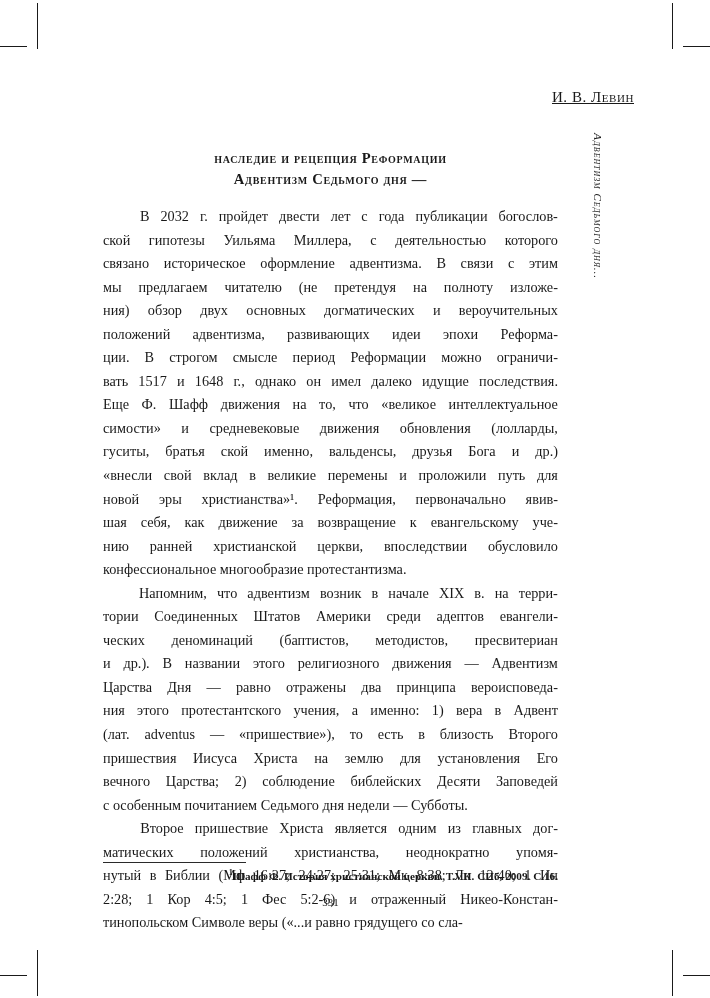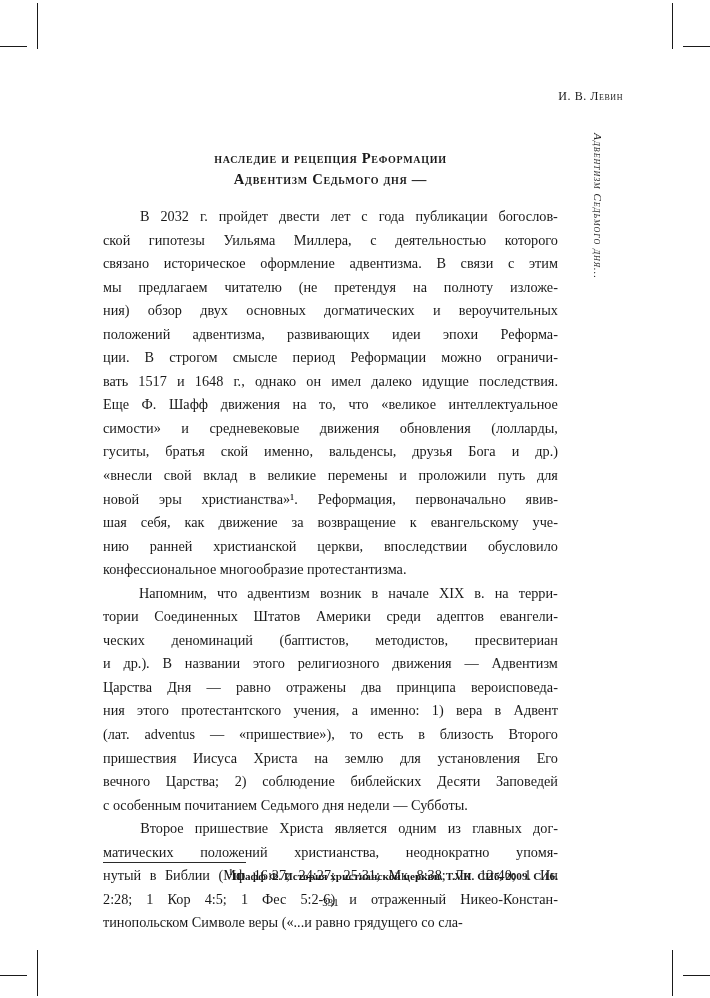--- a/index.html
+++ b/index.html
@@ -40,26 +40,27 @@
   .page {
     position: absolute;
     left: 0;
     top: 0;
     width: 710px;
     height: 998px;
   }
 
   .running-author {
     position: absolute;
-    right: 87px;
+    right: 76px;
     top: 89px;
-    font-size: 12px;
+    font-size: 15px;
     font-variant: small-caps;
     letter-spacing: 0.55px;
     white-space: nowrap;
+    text-decoration: underline;
   }
 
   .side-runhead {
     position: absolute;
     left: 604px;
     top: 133px;
     transform-origin: left top;
     transform: rotate(90deg);
     font-size: 11.4px;
     font-style: italic;

